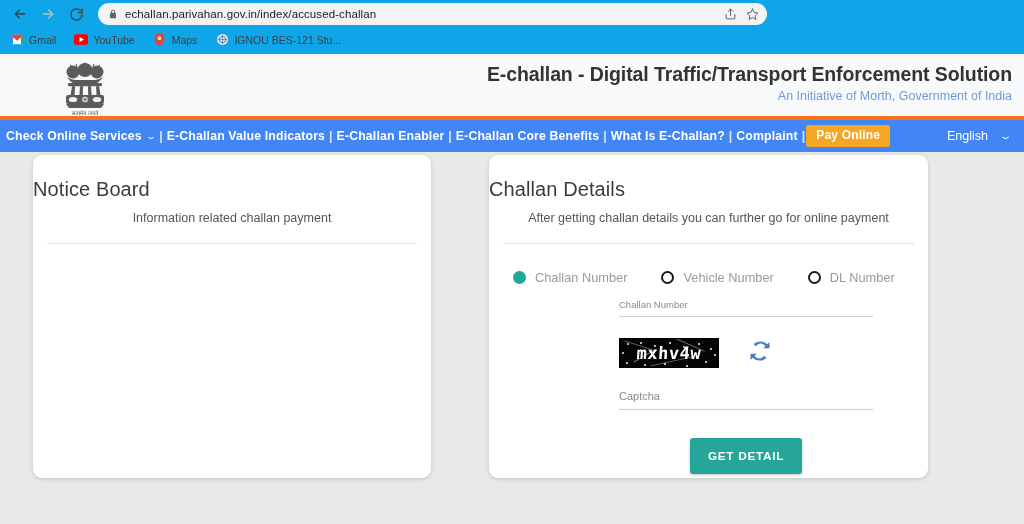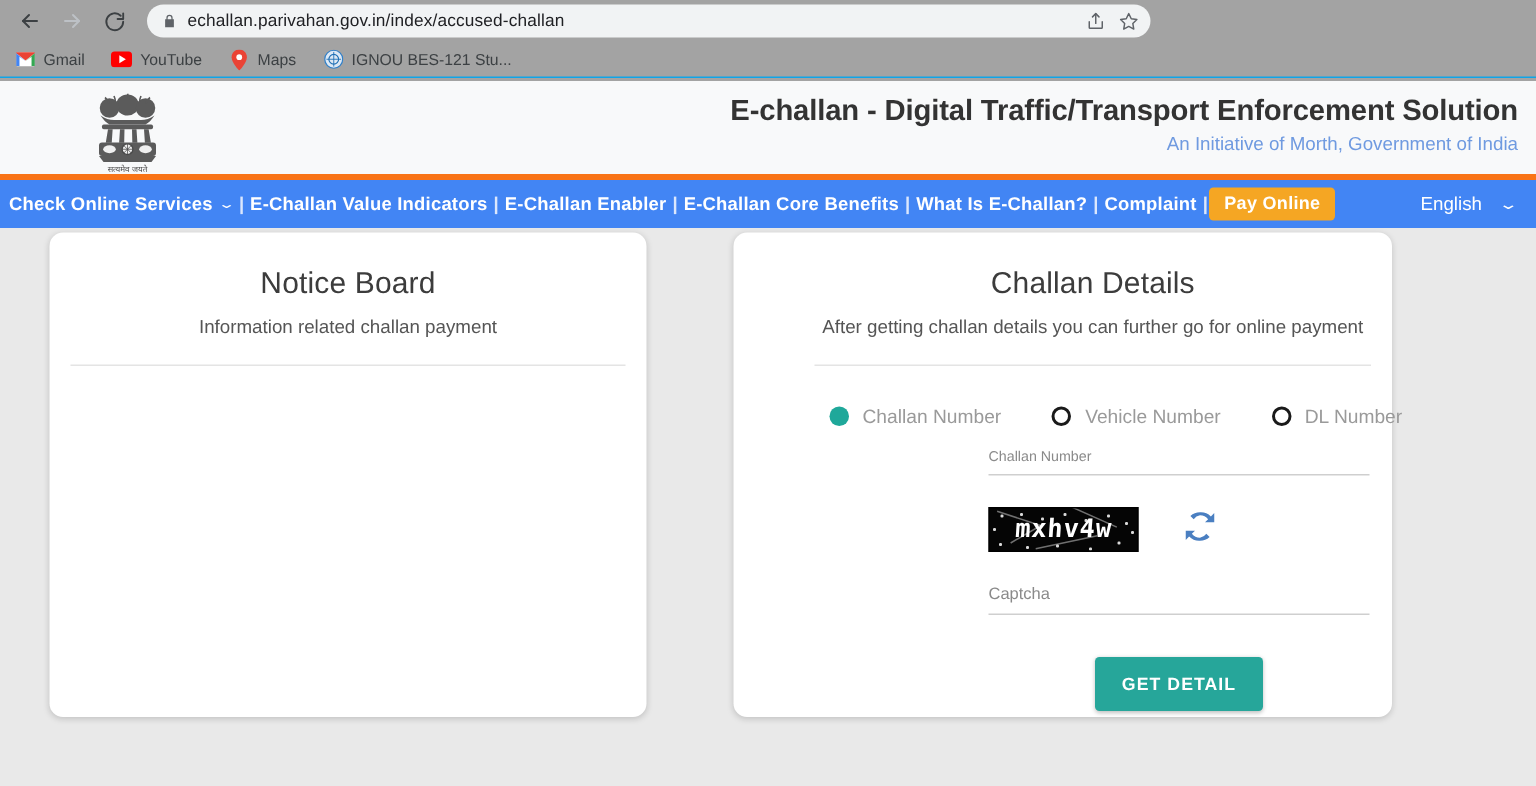--- a/index.html
+++ b/index.html
@@ -10,21 +10,21 @@
     width: 1024px;
     height: 524px;
     overflow: hidden;
     background: #ffffff;
     font-family: "Liberation Sans", sans-serif;
     -webkit-font-smoothing: antialiased;
   }
 
   
   #browser-chrome {
-    background: #a3a3a3;
+    background: #0ea5e9;
     height: 54px;
     box-sizing: border-box;
   }
   #browser-toolbar {
     display: flex;
     align-items: center;
     height: 28px;
     padding: 0 8px;
   }
   .nav-btn {
@@ -236,24 +236,22 @@
     left: 33px;
     top: 3px;
     width: 398px;
     height: 323px;
   }
   #challan-details-card {
     left: 489px;
     top: 3px;
     width: 439px;
     height: 323px;
-    padding-left: 40px;
   }
   .card-title {
-    text-align: center;
     font-size: 20px;
     color: #3c3c3c;
     font-weight: normal;
     padding-top: 23px;
     letter-spacing: 0.1px;
   }
   .card-subtitle {
     text-align: center;
     font-size: 12.5px;
     color: #555555;

